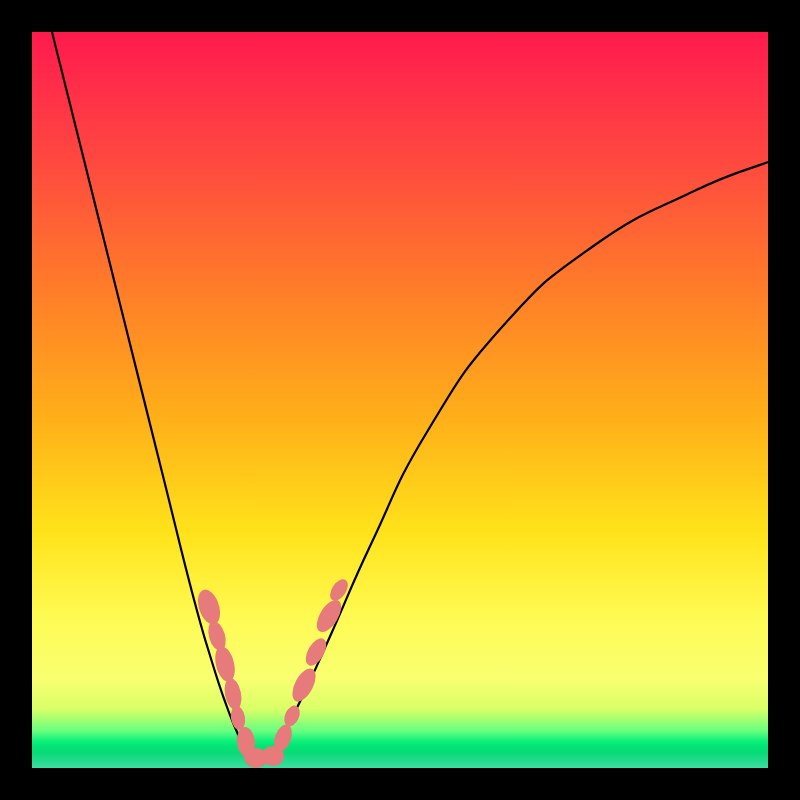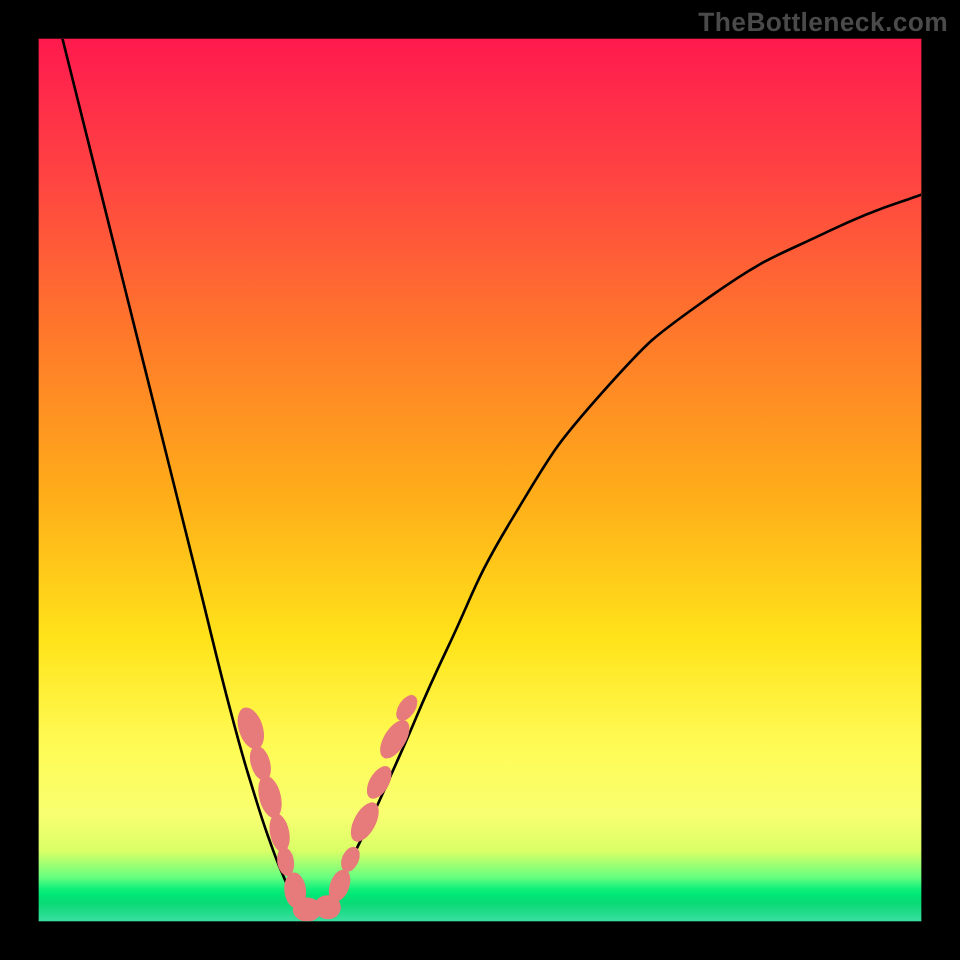--- a/index.html
+++ b/index.html
@@ -92,14 +92,13 @@
           <ellipse cx="251" cy="706" rx="8" ry="14" class="bead" transform="rotate(20 251 706)"></ellipse>
           <ellipse cx="260" cy="684" rx="7" ry="11" class="bead" transform="rotate(24 260 684)"></ellipse>
           <ellipse cx="272" cy="653" rx="9" ry="18" class="bead" transform="rotate(28 272 653)"></ellipse>
           <ellipse cx="284" cy="620" rx="8" ry="15" class="bead" transform="rotate(30 284 620)"></ellipse>
           <ellipse cx="297" cy="584" rx="9" ry="18" class="bead" transform="rotate(32 297 584)"></ellipse>
           <ellipse cx="307" cy="558" rx="7" ry="12" class="bead" transform="rotate(33 307 558)"></ellipse>
         </g>
     </svg>
   </div>
 
-  <div class="watermark">TheBottleneck.com</div>
 </div>
 
 </body></html>

